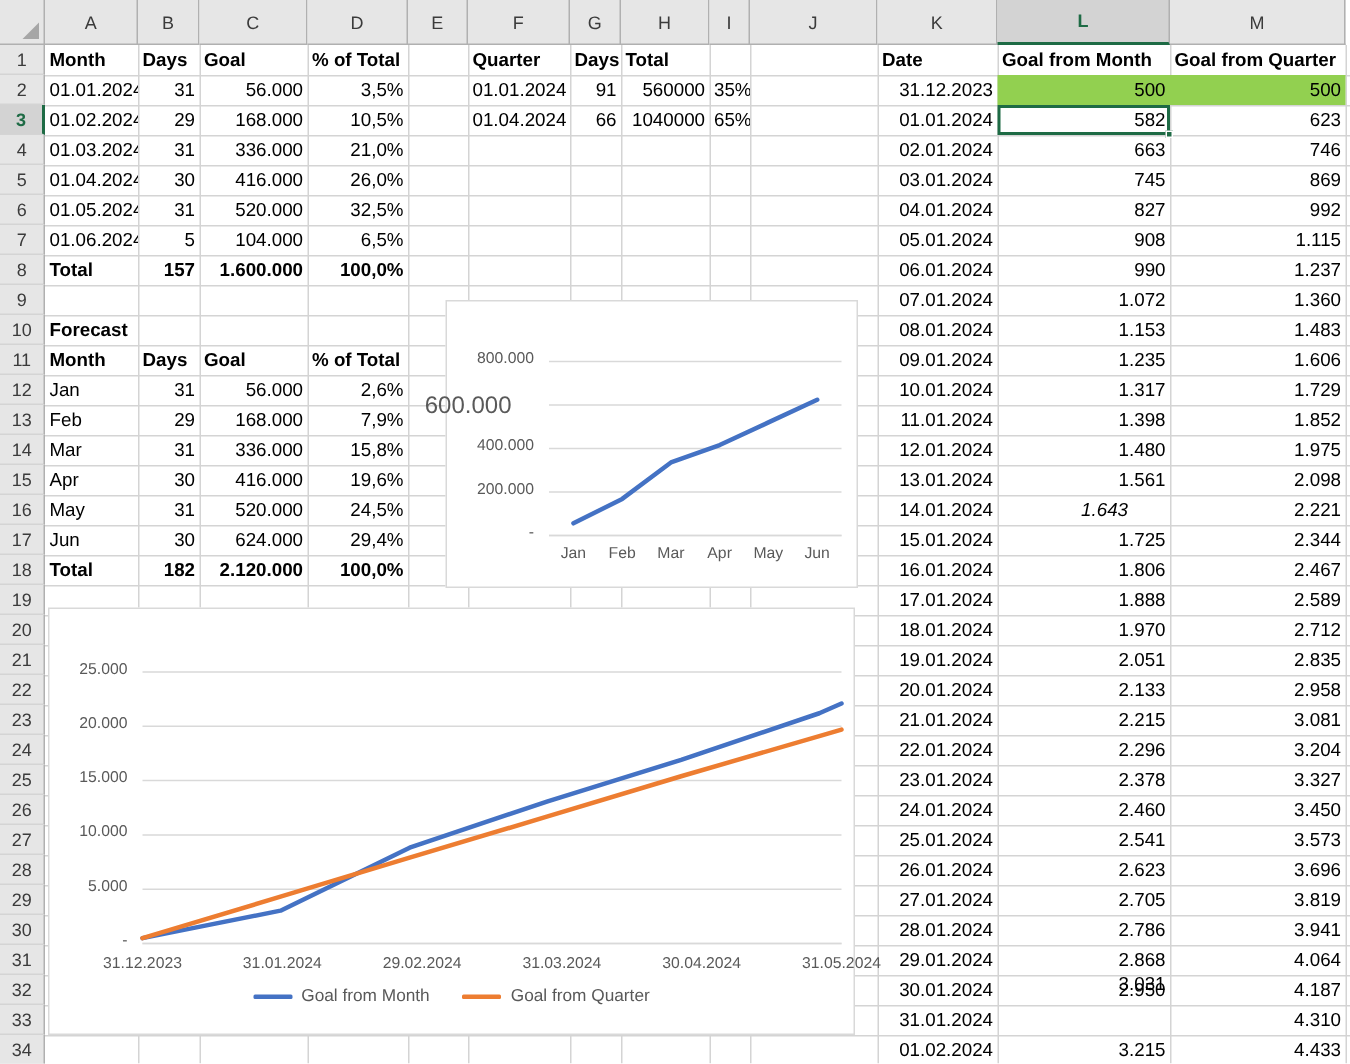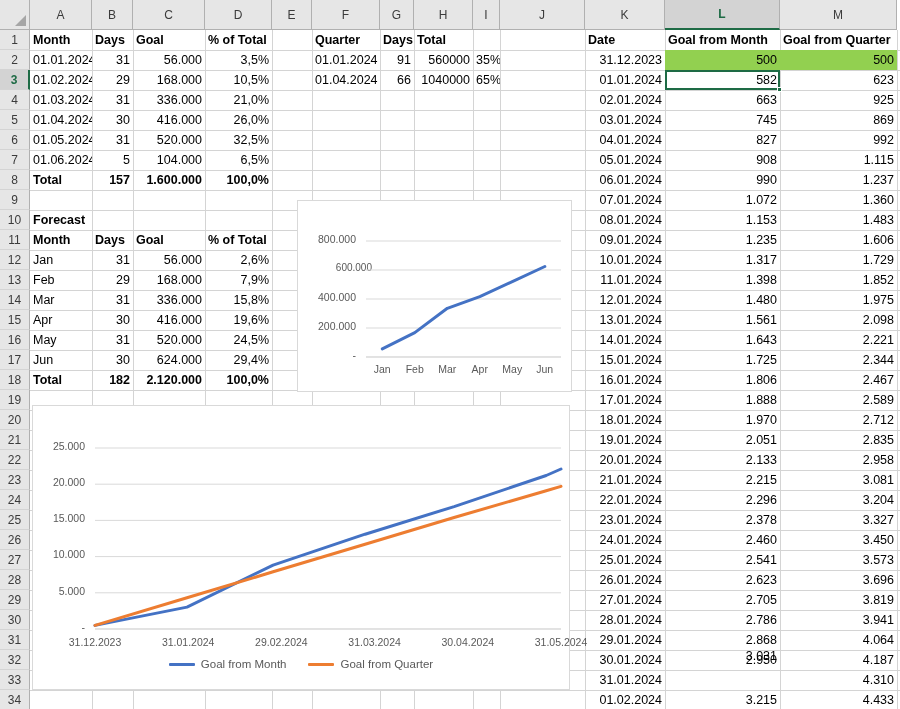--- a/index.html
+++ b/index.html
@@ -313,21 +313,21 @@
       <div class="cell l b" style="left: 665px; top: 30px; width: 115px;">Goal from Month</div>
       <div class="cell l b" style="left: 780px; top: 30px; width: 117px;">Goal from Quarter</div>
       <div class="cell r" style="left: 585px; top: 50px; width: 80px;">31.12.2023</div>
       <div class="cell r hl" style="left: 665px; top: 50px; width: 115px;">500</div>
       <div class="cell r hl" style="left: 780px; top: 50px; width: 117px;">500</div>
       <div class="cell r" style="left: 585px; top: 70px; width: 80px;">01.01.2024</div>
       <div class="cell r" style="left: 665px; top: 70px; width: 115px;">582</div>
       <div class="cell r" style="left: 780px; top: 70px; width: 117px;">623</div>
       <div class="cell r" style="left: 585px; top: 90px; width: 80px;">02.01.2024</div>
       <div class="cell r" style="left: 665px; top: 90px; width: 115px;">663</div>
-      <div class="cell r" style="left: 780px; top: 90px; width: 117px;">925</div>
+      <div class="cell r" style="left: 780px; top: 90px; width: 117px;">746</div>
       <div class="cell r" style="left: 585px; top: 110px; width: 80px;">03.01.2024</div>
       <div class="cell r" style="left: 665px; top: 110px; width: 115px;">745</div>
       <div class="cell r" style="left: 780px; top: 110px; width: 117px; padding-left: 44px;">869</div>
       <div class="cell r" style="left: 585px; top: 130px; width: 80px;">04.01.2024</div>
       <div class="cell r" style="left: 665px; top: 130px; width: 115px;">827</div>
       <div class="cell r" style="left: 780px; top: 130px; width: 117px;">992</div>
       <div class="cell r" style="left: 585px; top: 150px; width: 80px;">05.01.2024</div>
       <div class="cell r" style="left: 665px; top: 150px; width: 115px;">908</div>
       <div class="cell r" style="left: 780px; top: 150px; width: 117px;">1.115</div>
       <div class="cell r" style="left: 585px; top: 170px; width: 80px;">06.01.2024</div>
@@ -348,21 +348,21 @@
       <div class="cell r" style="left: 585px; top: 270px; width: 80px;">11.01.2024</div>
       <div class="cell r" style="left: 665px; top: 270px; width: 115px;">1.398</div>
       <div class="cell r" style="left: 780px; top: 270px; width: 117px;">1.852</div>
       <div class="cell r" style="left: 585px; top: 290px; width: 80px;">12.01.2024</div>
       <div class="cell r" style="left: 665px; top: 290px; width: 115px;">1.480</div>
       <div class="cell r" style="left: 780px; top: 290px; width: 117px;">1.975</div>
       <div class="cell r" style="left: 585px; top: 310px; width: 80px;">13.01.2024</div>
       <div class="cell r" style="left: 665px; top: 310px; width: 115px;">1.561</div>
       <div class="cell r" style="left: 780px; top: 310px; width: 117px;">2.098</div>
       <div class="cell r" style="left: 585px; top: 330px; width: 80px;">14.01.2024</div>
-      <div class="cell r" style="left: 665px; top: 330px; width: 115px;">1.643</div>
+      <div class="cell r" style="left: 640px; top: 330px; width: 115px; font-style: italic;">1.643</div>
       <div class="cell r" style="left: 780px; top: 330px; width: 117px;">2.221</div>
       <div class="cell r" style="left: 585px; top: 350px; width: 80px;">15.01.2024</div>
       <div class="cell r" style="left: 665px; top: 350px; width: 115px;">1.725</div>
       <div class="cell r" style="left: 780px; top: 350px; width: 117px;">2.344</div>
       <div class="cell r" style="left: 585px; top: 370px; width: 80px;">16.01.2024</div>
       <div class="cell r" style="left: 665px; top: 370px; width: 115px;">1.806</div>
       <div class="cell r" style="left: 780px; top: 370px; width: 117px;">2.467</div>
       <div class="cell r" style="left: 585px; top: 390px; width: 80px;">17.01.2024</div>
       <div class="cell r" style="left: 665px; top: 390px; width: 115px;">1.888</div>
       <div class="cell r" style="left: 780px; top: 390px; width: 117px;">2.589</div>
@@ -412,21 +412,21 @@
       <div class="cell r" style="left: 665px; top: 690px; width: 115px;">3.215</div>
       <div class="cell r" style="left: 780px; top: 690px; width: 117px;">4.433</div>
       <div class="active-cell" style="left: 665px; top: 70px; width: 115px; height: 20px;"></div>
       <div class="fill-handle" style="left: 777px; top: 87px;"></div>
     </div>
   <div class="chart-layer" id="chart-layer">
       <div class="chart" style="left: 297px; top: 200px; width: 275px; height: 192px;">
         <div class="axis-lbl" style="right: 215px; top: 147.75px; font-size: 10.5px; text-align: right;">-</div>
         <div class="axis-lbl" style="right: 215px; top: 118.75px; font-size: 10.5px; text-align: right;">200.000</div>
         <div class="axis-lbl" style="right: 215px; top: 89.75px; font-size: 10.5px; text-align: right;">400.000</div>
-        <div class="axis-lbl" style="right: 199px; top: 60.75px; font-size: 10px; text-align: right;">600.000</div>
+        <div class="axis-lbl" style="right: 230px; top: 60.75px; font-size: 16px; text-align: right;">600.000</div>
         <div class="axis-lbl" style="right: 215px; top: 31.75px; font-size: 10.5px; text-align: right;">800.000</div>
         <svg width="275" height="192" style="position:absolute;left:0;top:0;">
           <line x1="68" y1="156" x2="263" y2="156" stroke="#d9d9d9" stroke-width="1"></line>
           <line x1="68" y1="127" x2="263" y2="127" stroke="#d9d9d9" stroke-width="1"></line>
           <line x1="68" y1="98" x2="263" y2="98" stroke="#d9d9d9" stroke-width="1"></line>
           <line x1="68" y1="69" x2="263" y2="69" stroke="#d9d9d9" stroke-width="1"></line>
           <line x1="68" y1="40" x2="263" y2="40" stroke="#d9d9d9" stroke-width="1"></line>
           <polyline points="84.3,147.9 116.8,131.6 149.3,107.3 181.8,95.7 214.3,80.6 246.8,65.5" fill="none" stroke="#4472c4" stroke-width="3" stroke-linejoin="round" stroke-linecap="round"></polyline>
           <line x1="68" y1="156" x2="263" y2="156" stroke="#d9d9d9" stroke-width="1"></line>
         </svg>

